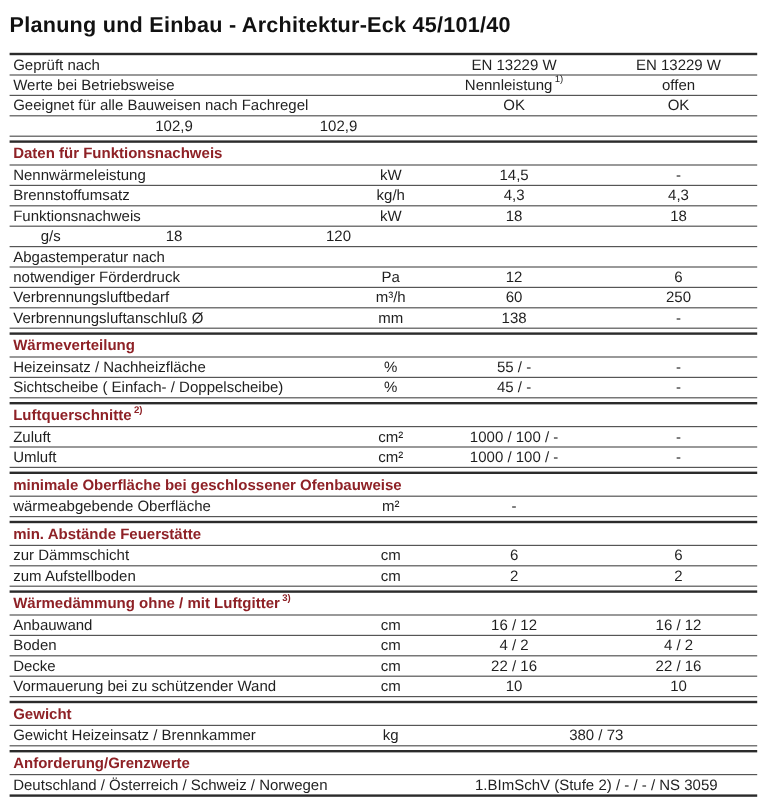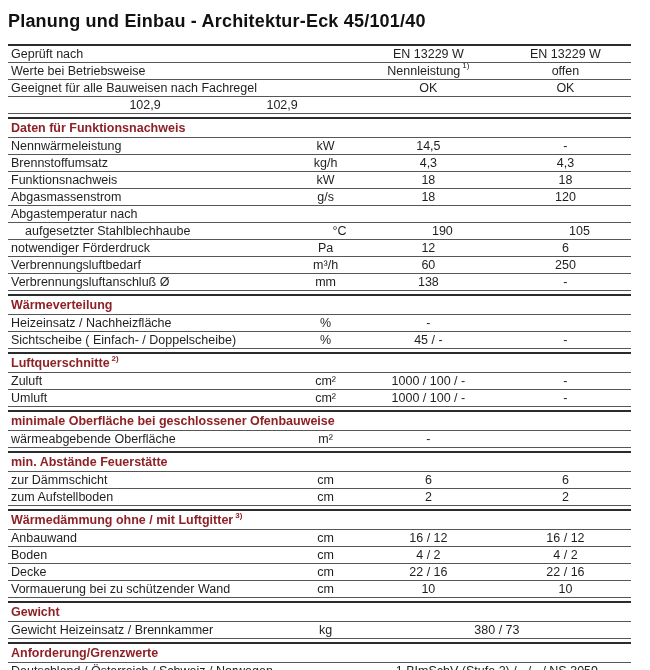--- a/index.html
+++ b/index.html
@@ -94,36 +94,29 @@
       <span class="cell-v">4,3</span>
       <span class="cell-v">4,3</span>
     </div>
     <div class="row">
       <span class="cell-label">Funktionsnachweis</span>
       <span class="cell-unit">kW</span>
       <span class="cell-v">18</span>
       <span class="cell-v">18</span>
     </div>
     <div class="row">
-      <span class="cell-label">Abgasmassenstrom</span>
       <span class="cell-unit">g/s</span>
       <span class="cell-v">18</span>
       <span class="cell-v">120</span>
     </div>
     <div class="row">
       <span class="cell-label">Abgastemperatur nach</span>
       <span class="cell-unit"></span>
       <span class="cell-v"></span>
       <span class="cell-v"></span>
-    </div>
-    <div class="row">
-      <span class="cell-label indent">aufgesetzter Stahlblechhaube</span>
-      <span class="cell-unit">°C</span>
-      <span class="cell-v">190</span>
-      <span class="cell-v">105</span>
     </div>
     <div class="row">
       <span class="cell-label">notwendiger Förderdruck</span>
       <span class="cell-unit">Pa</span>
       <span class="cell-v">12</span>
       <span class="cell-v">6</span>
     </div>
     <div class="row">
       <span class="cell-label">Verbrennungsluftbedarf</span>
       <span class="cell-unit">m³/h</span>
@@ -135,20 +128,21 @@
       <span class="cell-unit">mm</span>
       <span class="cell-v">138</span>
       <span class="cell-v">-</span>
     </div>
     <div class="sec-row">
       <span class="sec-label">Wärmeverteilung</span>
     </div>
     <div class="row">
       <span class="cell-label">Heizeinsatz / Nachheizfläche</span>
       <span class="cell-unit">%</span>
+      <span class="cell-v">55 / -</span>
       <span class="cell-v">-</span>
     </div>
     <div class="row">
       <span class="cell-label">Sichtscheibe ( Einfach- / Doppelscheibe)</span>
       <span class="cell-unit">%</span>
       <span class="cell-v">45 / -</span>
       <span class="cell-v">-</span>
     </div>
     <div class="sec-row">
       <span class="sec-label">Luftquerschnitte<sup>2)</sup></span>

